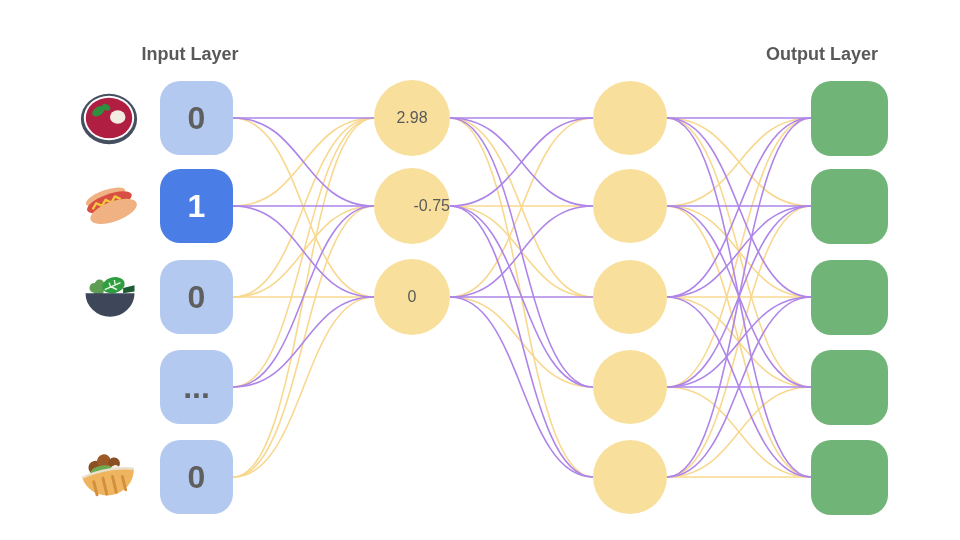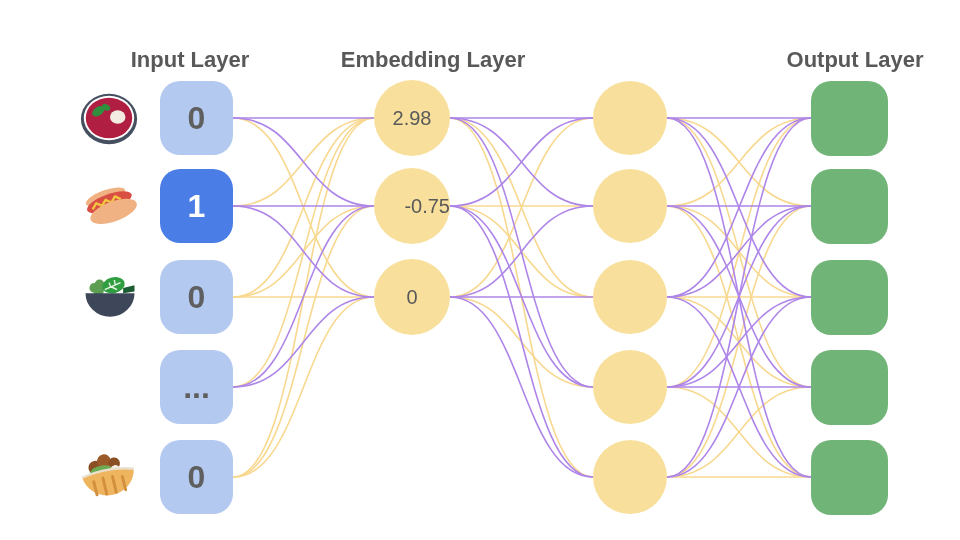--- a/index.html
+++ b/index.html
@@ -1,31 +1,31 @@
 <!DOCTYPE html>
 <html><head>
 <meta charset="utf-8">
 <style>
   html,body{margin:0;padding:0;background:#ffffff;}
   body{width:960px;height:540px;overflow:hidden;position:relative;
        font-family:"Liberation Sans", sans-serif;}
   #stage{position:absolute;inset:0;width:960px;height:540px;}
   #edges{position:absolute;left:0;top:0;}
   .layer-title{position:absolute;top:29px;transform:translateX(-50%);
-       font-size:22px;font-weight:bold;color:#595959;white-space:nowrap;}
+       font-size:18px;font-weight:bold;color:#595959;white-space:nowrap;}
   .title-input{left:190px;}
   .title-embedding{left:433px;}
-  .title-output{left:855px;}
+  .title-output{left:822px;}
   .node{position:absolute;display:flex;align-items:center;justify-content:center;
        box-sizing:border-box;}
   .input-node{width:73px;height:74px;border-radius:20px;background:#b3c9f0;
        color:#5f5f5f;font-size:32px;font-weight:bold;}
   .input-node.active{background:#4a7ee6;color:#ffffff;}
   .embedding-node{border-radius:50%;background:#f8e09c;color:#5a5a5a;
-       font-size:20px;font-weight:normal;}
+       font-size:16px;font-weight:normal;}
   .hidden-node{border-radius:50%;background:#f8e09c;}
   .output-node{border-radius:20px;background:#71b478;}
   .food-icon{position:absolute;}
   .food-icon svg{display:block;}
 </style>
 </head>
 <body>
 
 <div id="stage">
   <svg id="edges" width="960" height="540">
@@ -79,21 +79,20 @@
       <path d="M 667 297 C 739 297, 739 118, 811 118" fill="none" stroke="#ae85e8" stroke-width="1.6"></path>
       <path d="M 667 297 C 739 297, 739 206, 811 206" fill="none" stroke="#ae85e8" stroke-width="1.6"></path>
       <path d="M 667 297 C 739 297, 739 477, 811 477" fill="none" stroke="#ae85e8" stroke-width="1.6"></path>
       <path d="M 667 387 C 739 387, 739 206, 811 206" fill="none" stroke="#ae85e8" stroke-width="1.6"></path>
       <path d="M 667 387 C 739 387, 739 297, 811 297" fill="none" stroke="#ae85e8" stroke-width="1.6"></path>
       <path d="M 667 387 C 739 387, 739 387, 811 387" fill="none" stroke="#ae85e8" stroke-width="1.6"></path>
       <path d="M 667 477 C 739 477, 739 118, 811 118" fill="none" stroke="#ae85e8" stroke-width="1.6"></path>
       <path d="M 667 477 C 739 477, 739 297, 811 297" fill="none" stroke="#ae85e8" stroke-width="1.6"></path>
     </svg>
   <h2 class="layer-title title-input">Input Layer</h2>
-  <h2 class="layer-title title-embedding">Embedding Layer</h2>
   <h2 class="layer-title title-output">Output Layer</h2>
   <div id="nodes">
       <div class="food-icon" style="left: 78px; top: 87px;">
         <svg width="62" height="62" viewBox="0 0 64 64">
     <ellipse cx="32" cy="33" rx="29" ry="26" fill="#454f60"></ellipse>
     <ellipse cx="32" cy="32" rx="26" ry="23" fill="#ffffff"></ellipse>
     <ellipse cx="32" cy="32" rx="24" ry="21" fill="#b01f42"></ellipse>
     <ellipse cx="41" cy="31" rx="8" ry="7" fill="#f3ece3"></ellipse>
     <ellipse cx="21" cy="25" rx="7" ry="4.5" fill="#2f8f3e" transform="rotate(-35 21 25)"></ellipse>
     <ellipse cx="29" cy="21" rx="4.5" ry="3" fill="#2f8f3e" transform="rotate(30 29 21)"></ellipse>

